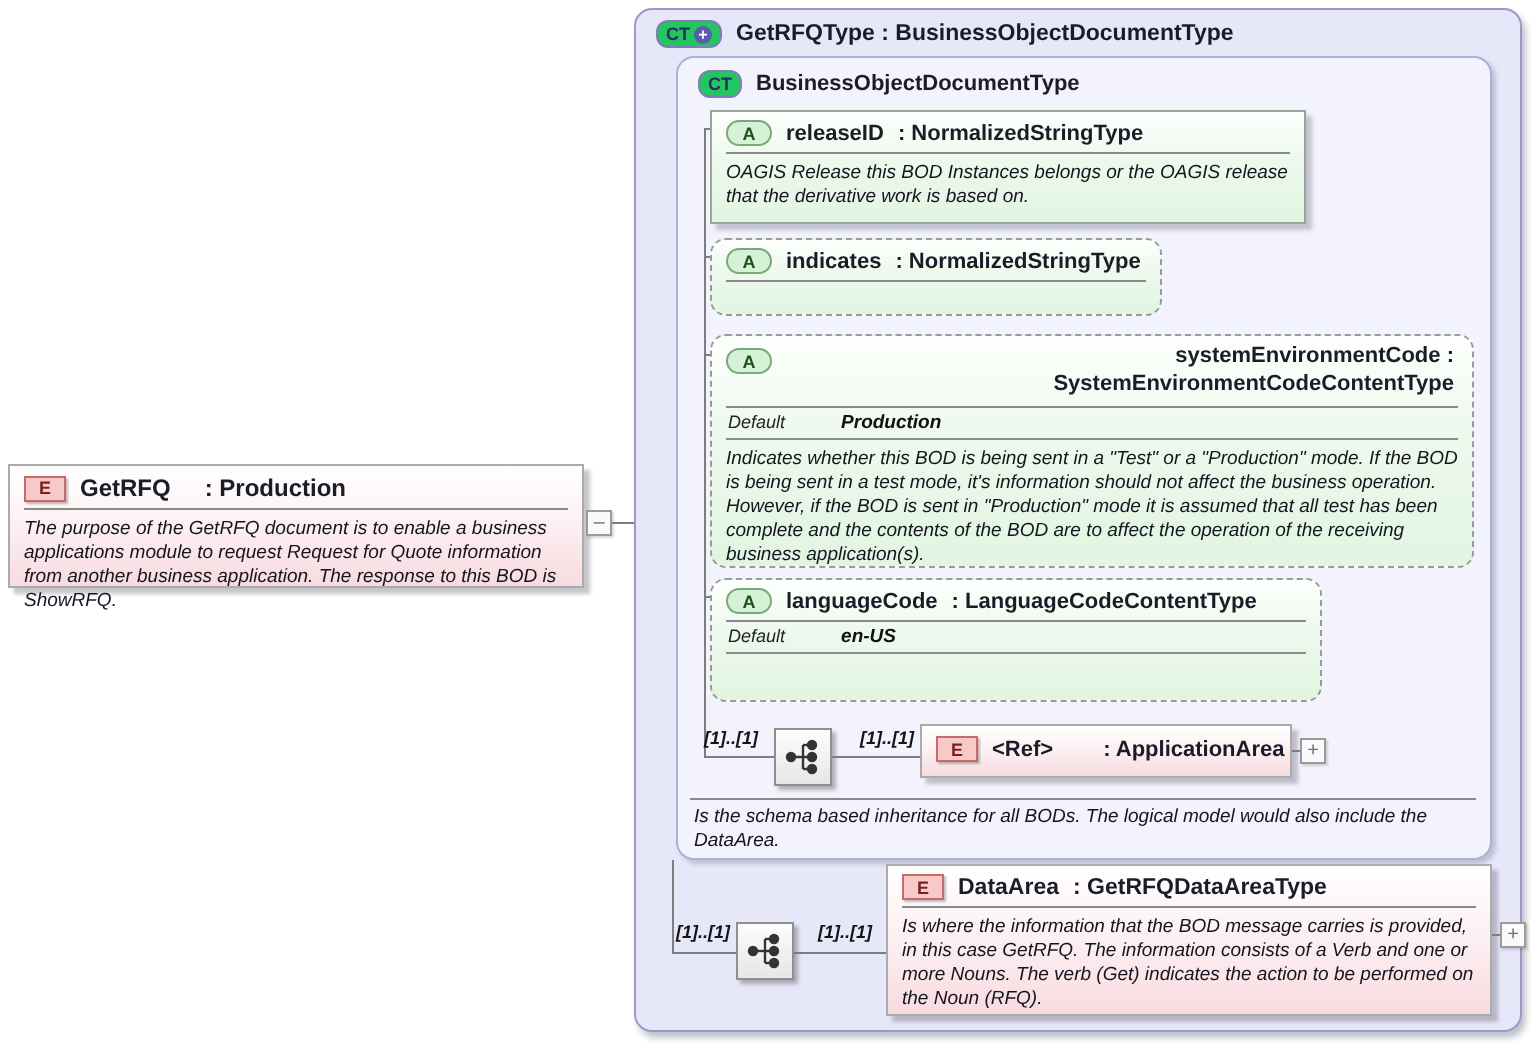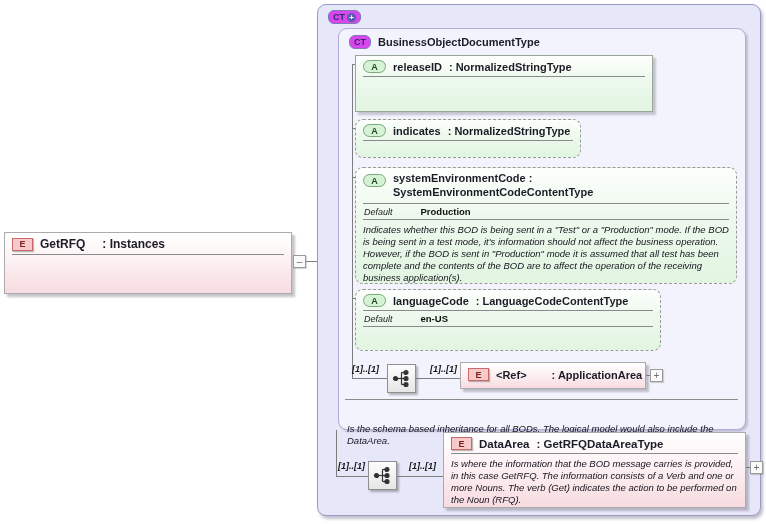--- a/index.html
+++ b/index.html
@@ -31,56 +31,56 @@
 
   
   .hdr { display: flex; align-items: center; gap: 7px; padding: 4px 7px 2px; }
   .hdr .title { font-weight: bold; font-size: 11px; color: #1c1c28; white-space: nowrap; }
   .title-lg { font-size: 12px !important; }
   .gap-md { margin-left: 10px; }
   .gap-lg { margin-left: 18px; }
   .hdr-wrap { align-items: flex-start; }
   .hdr-wrap .title-center {
     flex: 1; font-weight: bold; font-size: 11px; color: #1c1c28;
-    text-align: left; overflow-wrap: anywhere; white-space: normal; line-height: 1.25;
+    text-align: right; overflow-wrap: anywhere; white-space: normal; line-height: 1.25;
   }
   .badge-e {
     width: 21px; height: 13px; flex: 0 0 auto;
     background: #f7c9c9; border: 1px solid #c96a6a; color: #7d1f1f;
     font-size: 9px; font-weight: bold;
     display: flex; align-items: center; justify-content: center;
     box-shadow: 1px 1px 1px rgba(0,0,0,.25);
   }
   .badge-a {
     width: 23px; height: 13px; flex: 0 0 auto; border-radius: 7px;
     background: #d6f2d6; border: 1px solid #79a879; color: #1e4f1e;
     font-size: 9px; font-weight: bold;
     display: flex; align-items: center; justify-content: center;
   }
   .badge-ct {
     height: 14px; flex: 0 0 auto; padding: 0 4px; border-radius: 6px;
-    background: #d946ef; border: 1px solid #7d7db8; color: #2c2c66;
+    background: #22c55e; border: 1px solid #7d7db8; color: #2c2c66;
     font-size: 9px; font-weight: bold;
     display: flex; align-items: center; justify-content: center; gap: 2px;
   }
   .plusdot {
     width: 9px; height: 9px; border-radius: 50%;
     background: #5b5bb0; color: #ffffff;
     font-size: 8px; line-height: 9px; text-align: center; font-weight: bold;
   }
 
   
   .sep { border-top: 1px solid #8a8a8a; margin: 1px 7px; }
   .ann {
     font-style: italic; font-size: 9.5px; line-height: 1.28;
     color: #15151f; padding: 3px 7px;
   }
   .defrow { display: flex; gap: 28px; padding: 1px 8px; align-items: baseline; }
   .deflabel { font-style: italic; font-size: 9px; color: #222222; }
-  .defval { font-weight: bold; font-size: 9.5px; color: #101010; }
+  .defval { font-weight: bold; font-size: 9.5px; color: #101010; font-style: italic; }
   .card { font-style: italic; font-weight: bold; font-size: 9px; color: #151515; }
 
   
   .hline { height: 1px; background: #7d7d7d; }
   .vline { width: 1px; background: #7d7d7d; }
   .plusbox {
     width: 13px; height: 13px; border: 1px solid #9a9a9a; background: #fafafa;
     color: #6f6f6f; font-size: 10px; line-height: 11px; text-align: center;
     box-shadow: 1px 1px 1px rgba(0,0,0,.15); cursor: pointer;
   }
@@ -93,34 +93,36 @@
 </style>
 </head>
 <body>
 
 <div class="stage">
 
   <div class="abs ebox" style="left:4px; top:232px; width:288px; height:62px;">
     <div class="hdr">
       <span class="badge-e">E</span>
       <span class="title title-lg">GetRFQ</span>
-      <span class="title title-lg gap-md">: Instances</span>
-    </div>
-    <div class="sep"></div>
+      <span class="title title-lg gap-md">: Production</span>
+    </div>
+    <div class="sep"></div>
+    <div class="ann">The purpose of the GetRFQ document is to enable a business applications module to request Request for Quote information from another business application. The response to this BOD is ShowRFQ.</div>
   </div>
 
   <div class="abs plusbox" style="left:293px; top:255px;">–</div>
   <div class="abs hline" style="left:306px; top:261px; width:12px;"></div>
 
   <div class="abs ctbox-outer" style="left:317px; top:4px; width:444px; height:512px;"></div>
   <div class="abs hdr" style="left:321px; top:6px;">
     <span class="badge-ct">
       <span>CT</span>
       <span class="plusdot">+</span>
     </span>
+    <span class="title" style="font-size:11.5px;">GetRFQType : BusinessObjectDocumentType</span>
   </div>
 
   <div class="abs ctbox-inner" style="left:338px; top:28px; width:408px; height:402px;"></div>
   <div class="abs hdr" style="left:342px; top:31px;">
     <span class="badge-ct">CT</span>
     <span class="title">BusinessObjectDocumentType</span>
   </div>
 
   <div class="abs vline" style="left:352px; top:64px; height:315px;"></div>
   <div class="abs hline" style="left:352px; top:64px; width:3px;"></div>
@@ -128,20 +130,21 @@
   <div class="abs hline" style="left:352px; top:177px; width:3px;"></div>
   <div class="abs hline" style="left:352px; top:298px; width:3px;"></div>
 
   <div class="abs abox solid" style="left:355px; top:55px; width:298px; height:57px;">
     <div class="hdr">
       <span class="badge-a">A</span>
       <span class="title">releaseID</span>
       <span class="title">: NormalizedStringType</span>
     </div>
     <div class="sep"></div>
+    <div class="ann">OAGIS Release this BOD Instances belongs or the OAGIS release that the derivative work is based on.</div>
   </div>
 
   <div class="abs abox dashed" style="left:355px; top:119px; width:226px; height:39px;">
     <div class="hdr">
       <span class="badge-a">A</span>
       <span class="title">indicates</span>
       <span class="title">: NormalizedStringType</span>
     </div>
     <div class="sep"></div>
   </div>
@@ -198,21 +201,21 @@
     <div class="hdr" style="padding-top:5px;">
       <span class="badge-e">E</span>
       <span class="title">&lt;Ref&gt;</span>
       <span class="title gap-lg">: ApplicationArea</span>
     </div>
   </div>
   <div class="abs hline" style="left:646px; top:375px; width:4px;"></div>
   <div class="abs plusbox" style="left:650px; top:369px;">+</div>
 
   <div class="abs hline" style="left:345px; top:399px; width:393px; background:#8a8a8a;"></div>
-  <div class="abs ann" style="left:340px; top:420px; width:400px;">Is the schema based inheritance for all BODs. The logical model would also include the DataArea.</div>
+  <div class="abs ann" style="left:340px; top:400px; width:400px;">Is the schema based inheritance for all BODs. The logical model would also include the DataArea.</div>
 
   <div class="abs vline" style="left:336px; top:430px; height:46px;"></div>
   <div class="abs card" style="left:338px; top:461px;">[1]..[1]</div>
   <div class="abs hline" style="left:336px; top:476px; width:32px;"></div>
   <div class="abs seqicon" style="left:368px; top:461px;">
     <svg width="19" height="19" viewBox="0 0 19 19">
       <g stroke="#333333" fill="#333333" stroke-width="1.2">
         <circle cx="3.5" cy="9.5" r="2"></circle>
         <line x1="3.5" y1="9.5" x2="9.5" y2="9.5"></line>
         <line x1="9.5" y1="3.5" x2="9.5" y2="15.5"></line>

